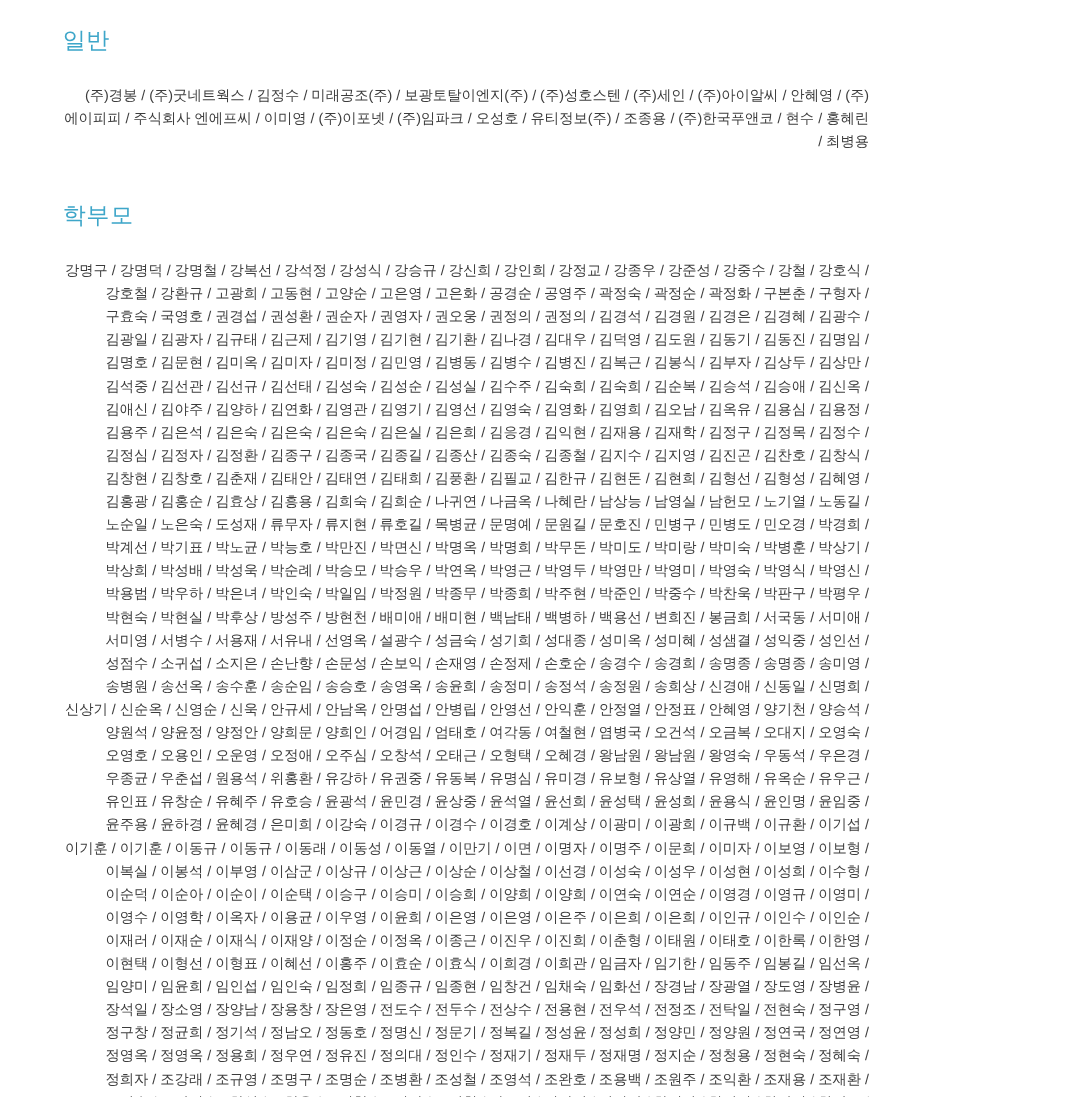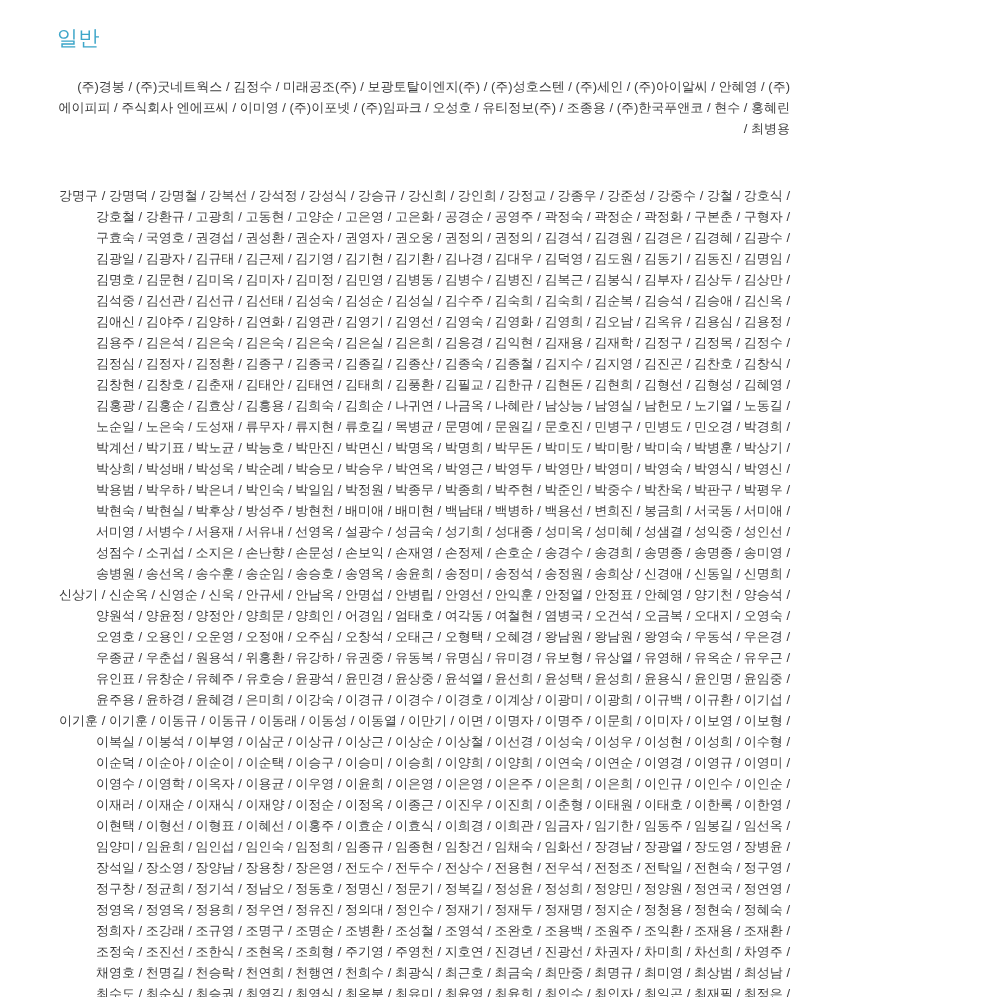--- a/index.html
+++ b/index.html
@@ -39,16 +39,17 @@
 <body>
 
 <main class="page">
 
   <section class="section">
     <h2 class="section-title">일반</h2>
     <p class="names-paragraph">(주)경봉 / (주)굿네트웍스 / 김정수 / 미래공조(주) / 보광토탈이엔지(주) / (주)성호스텐 / (주)세인 / (주)아이알씨 / 안혜영 / (주)에이피피 / 주식회사 엔에프씨 / 이미영 / (주)이포넷 / (주)임파크 / 오성호 / 유티정보(주) / 조종용 / (주)한국푸앤코 / 현수 / 홍혜린 / 최병용</p>
   </section>
 
   <section class="section">
+    <h2 class="section-title">학부모</h2>
     <p class="names-paragraph">강명구 / 강명덕 / 강명철 / 강복선 / 강석정 / 강성식 / 강승규 / 강신희 / 강인희 / 강정교 / 강종우 / 강준성 / 강중수 / 강철 / 강호식 / 강호철 / 강환규 / 고광희 / 고동현 / 고양순 / 고은영 / 고은화 / 공경순 / 공영주 / 곽정숙 / 곽정순 / 곽정화 / 구본춘 / 구형자 / 구효숙 / 국영호 / 권경섭 / 권성환 / 권순자 / 권영자 / 권오웅 / 권정의 / 권정의 / 김경석 / 김경원 / 김경은 / 김경혜 / 김광수 / 김광일 / 김광자 / 김규태 / 김근제 / 김기영 / 김기현 / 김기환 / 김나경 / 김대우 / 김덕영 / 김도원 / 김동기 / 김동진 / 김명임 / 김명호 / 김문현 / 김미옥 / 김미자 / 김미정 / 김민영 / 김병동 / 김병수 / 김병진 / 김복근 / 김봉식 / 김부자 / 김상두 / 김상만 / 김석중 / 김선관 / 김선규 / 김선태 / 김성숙 / 김성순 / 김성실 / 김수주 / 김숙희 / 김숙희 / 김순복 / 김승석 / 김승애 / 김신옥 / 김애신 / 김야주 / 김양하 / 김연화 / 김영관 / 김영기 / 김영선 / 김영숙 / 김영화 / 김영희 / 김오남 / 김옥유 / 김용심 / 김용정 / 김용주 / 김은석 / 김은숙 / 김은숙 / 김은숙 / 김은실 / 김은희 / 김응경 / 김익현 / 김재용 / 김재학 / 김정구 / 김정목 / 김정수 / 김정심 / 김정자 / 김정환 / 김종구 / 김종국 / 김종길 / 김종산 / 김종숙 / 김종철 / 김지수 / 김지영 / 김진곤 / 김찬호 / 김창식 / 김창현 / 김창호 / 김춘재 / 김태안 / 김태연 / 김태희 / 김풍환 / 김필교 / 김한규 / 김현돈 / 김현희 / 김형선 / 김형성 / 김혜영 / 김홍광 / 김홍순 / 김효상 / 김흥용 / 김희숙 / 김희순 / 나귀연 / 나금옥 / 나혜란 / 남상능 / 남영실 / 남헌모 / 노기열 / 노동길 / 노순일 / 노은숙 / 도성재 / 류무자 / 류지현 / 류호길 / 목병균 / 문명예 / 문원길 / 문호진 / 민병구 / 민병도 / 민오경 / 박경희 / 박계선 / 박기표 / 박노균 / 박능호 / 박만진 / 박면신 / 박명옥 / 박명희 / 박무돈 / 박미도 / 박미랑 / 박미숙 / 박병훈 / 박상기 / 박상희 / 박성배 / 박성욱 / 박순례 / 박승모 / 박승우 / 박연옥 / 박영근 / 박영두 / 박영만 / 박영미 / 박영숙 / 박영식 / 박영신 / 박용범 / 박우하 / 박은녀 / 박인숙 / 박일임 / 박정원 / 박종무 / 박종희 / 박주현 / 박준인 / 박중수 / 박찬욱 / 박판구 / 박평우 / 박현숙 / 박현실 / 박후상 / 방성주 / 방현천 / 배미애 / 배미현 / 백남태 / 백병하 / 백용선 / 변희진 / 봉금희 / 서국동 / 서미애 / 서미영 / 서병수 / 서용재 / 서유내 / 선영옥 / 설광수 / 성금숙 / 성기희 / 성대종 / 성미옥 / 성미혜 / 성샘결 / 성익중 / 성인선 / 성점수 / 소귀섭 / 소지은 / 손난향 / 손문성 / 손보익 / 손재영 / 손정제 / 손호순 / 송경수 / 송경희 / 송명종 / 송명종 / 송미영 / 송병원 / 송선옥 / 송수훈 / 송순임 / 송승호 / 송영옥 / 송윤희 / 송정미 / 송정석 / 송정원 / 송희상 / 신경애 / 신동일 / 신명희 / 신상기 / 신순옥 / 신영순 / 신욱 / 안규세 / 안남옥 / 안명섭 / 안병립 / 안영선 / 안익훈 / 안정열 / 안정표 / 안혜영 / 양기천 / 양승석 / 양원석 / 양윤정 / 양정안 / 양희문 / 양희인 / 어경임 / 엄태호 / 여각동 / 여철현 / 염병국 / 오건석 / 오금복 / 오대지 / 오영숙 / 오영호 / 오용인 / 오운영 / 오정애 / 오주심 / 오창석 / 오태근 / 오형택 / 오혜경 / 왕남원 / 왕남원 / 왕영숙 / 우동석 / 우은경 / 우종균 / 우춘섭 / 원용석 / 위홍환 / 유강하 / 유권중 / 유동복 / 유명심 / 유미경 / 유보형 / 유상열 / 유영해 / 유옥순 / 유우근 / 유인표 / 유창순 / 유혜주 / 유호승 / 윤광석 / 윤민경 / 윤상중 / 윤석열 / 윤선희 / 윤성택 / 윤성희 / 윤용식 / 윤인명 / 윤임중 / 윤주용 / 윤하경 / 윤혜경 / 은미희 / 이강숙 / 이경규 / 이경수 / 이경호 / 이계상 / 이광미 / 이광희 / 이규백 / 이규환 / 이기섭 / 이기훈 / 이기훈 / 이동규 / 이동규 / 이동래 / 이동성 / 이동열 / 이만기 / 이면 / 이명자 / 이명주 / 이문희 / 이미자 / 이보영 / 이보형 / 이복실 / 이봉석 / 이부영 / 이삼군 / 이상규 / 이상근 / 이상순 / 이상철 / 이선경 / 이성숙 / 이성우 / 이성현 / 이성희 / 이수형 / 이순덕 / 이순아 / 이순이 / 이순택 / 이승구 / 이승미 / 이승희 / 이양희 / 이양희 / 이연숙 / 이연순 / 이영경 / 이영규 / 이영미 / 이영수 / 이영학 / 이옥자 / 이용균 / 이우영 / 이윤희 / 이은영 / 이은영 / 이은주 / 이은희 / 이은희 / 이인규 / 이인수 / 이인순 / 이재러 / 이재순 / 이재식 / 이재양 / 이정순 / 이정옥 / 이종근 / 이진우 / 이진희 / 이춘형 / 이태원 / 이태호 / 이한록 / 이한영 / 이현택 / 이형선 / 이형표 / 이혜선 / 이홍주 / 이효순 / 이효식 / 이희경 / 이희관 / 임금자 / 임기한 / 임동주 / 임봉길 / 임선옥 / 임양미 / 임윤희 / 임인섭 / 임인숙 / 임정희 / 임종규 / 임종현 / 임창건 / 임채숙 / 임화선 / 장경남 / 장광열 / 장도영 / 장병윤 / 장석일 / 장소영 / 장양남 / 장용창 / 장은영 / 전도수 / 전두수 / 전상수 / 전용현 / 전우석 / 전정조 / 전탁일 / 전현숙 / 정구영 / 정구창 / 정균희 / 정기석 / 정남오 / 정동호 / 정명신 / 정문기 / 정복길 / 정성윤 / 정성희 / 정양민 / 정양원 / 정연국 / 정연영 / 정영옥 / 정영옥 / 정용희 / 정우연 / 정유진 / 정의대 / 정인수 / 정재기 / 정재두 / 정재명 / 정지순 / 정청용 / 정현숙 / 정혜숙 / 정희자 / 조강래 / 조규영 / 조명구 / 조명순 / 조병환 / 조성철 / 조영석 / 조완호 / 조용백 / 조원주 / 조익환 / 조재용 / 조재환 / 조정숙 / 조진선 / 조한식 / 조현옥 / 조희형 / 주기영 / 주영천 / 지호연 / 진경년 / 진광선 / 차권자 / 차미희 / 차선희 / 차영주 / 채영호 / 천명길 / 천승락 / 천연희 / 천행연 / 천희수 / 최광식 / 최근호 / 최금숙 / 최만중 / 최명규 / 최미영 / 최상범 / 최성남 / 최수도 / 최순식 / 최승권 / 최영길 / 최영실 / 최옥분 / 최유미 / 최윤영 / 최윤희 / 최인수 / 최인자 / 최일곤 / 최재필 / 최정은 / 최종우 / 최창식 / 최충현 / 최학철 / 최현아 / 최현옥 / 최현주 / 편재필 / 표은영 / 한경희 / 한광남 / 한군희 / 한다예 / 한성희 / 한영엽 / 한운수 / 한인선 / 한정숙 / 한종인 / 한진숙 / 한진희 / 한창근 / 함기애 / 함형이 / 허경옥 / 허남결 / 허인영 / 허호무 / 현희숙 / 홍남진 / 홍영숙 / 홍원기 / 홍은경 / 홍재철 / 홍진선 / 황교숙 / 황기순 / 황란영 / 황명수 / 황선관 / 황성식 / 황순연</p>
   </section>
 
 </main>
 
 </body></html>

